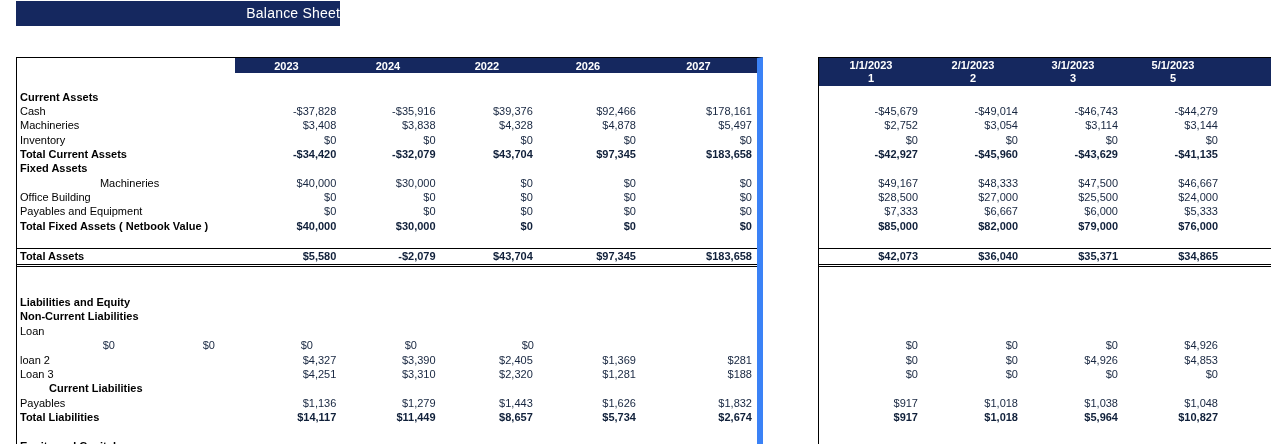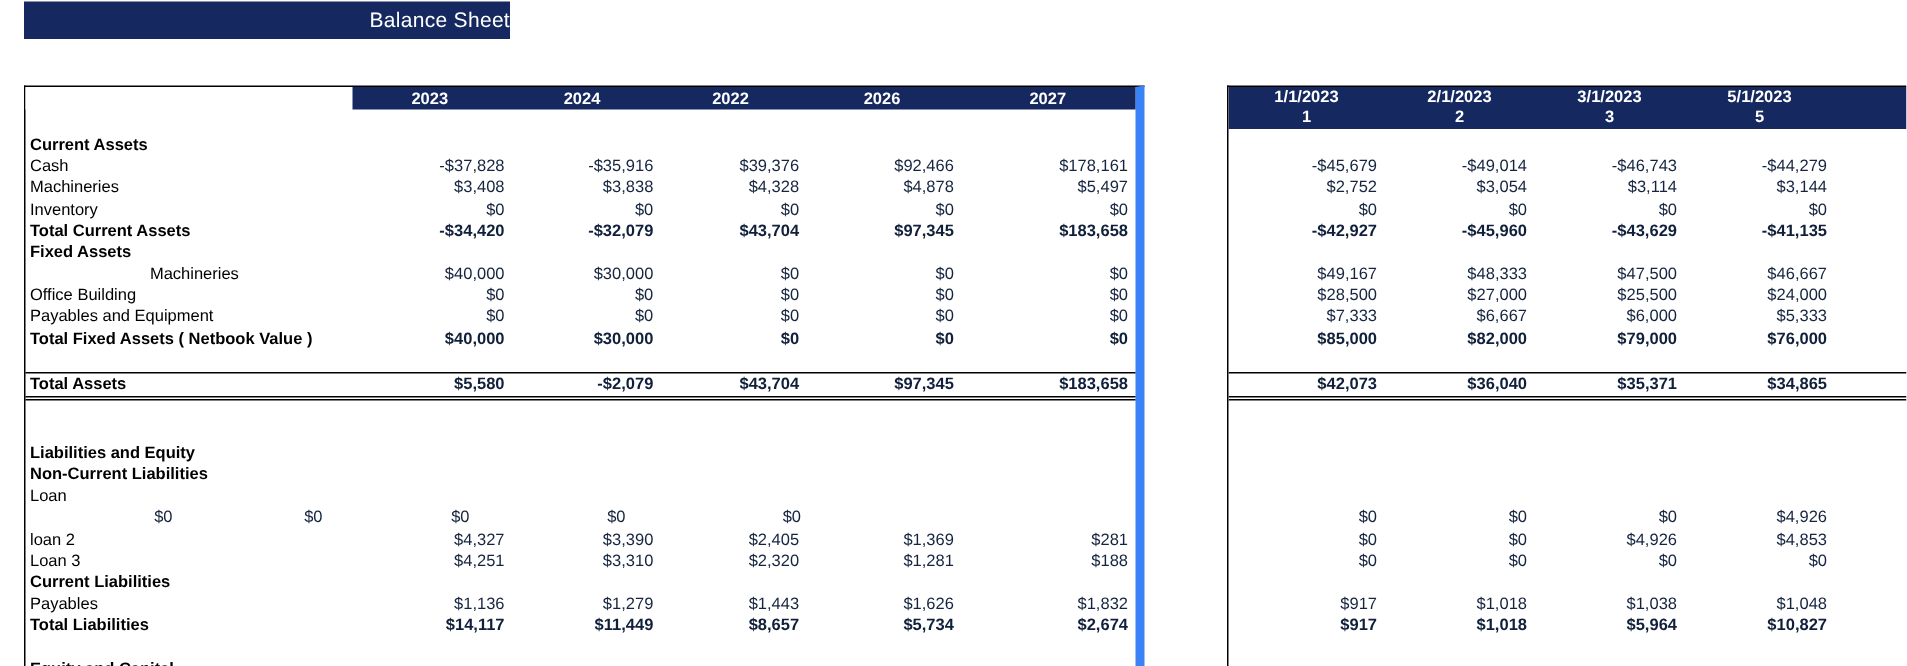--- a/index.html
+++ b/index.html
@@ -236,21 +236,21 @@
         </div>
         <div class="row item">
           <div class="cell label" style="width: 224px;">Loan 3</div>
           <div class="cell val" style="width: 103px;">$4,251</div>
           <div class="cell val" style="width: 100px;">$3,310</div>
           <div class="cell val" style="width: 98px;">$2,320</div>
           <div class="cell val" style="width: 104px;">$1,281</div>
           <div class="cell val" style="width: 117px;">$188</div>
         </div>
         <div class="row section">
-          <div class="cell label" style="width: 224px;">Current Liabilities</div>
+          <div class="cell label" style="width: 224px; margin-left: 29px;">Current Liabilities</div>
           <div class="cell val" style="width: 103px;"></div>
           <div class="cell val" style="width: 100px;"></div>
           <div class="cell val" style="width: 98px;"></div>
           <div class="cell val" style="width: 104px;"></div>
           <div class="cell val" style="width: 117px;"></div>
         </div>
         <div class="row item">
           <div class="cell label" style="width: 224px;">Payables</div>
           <div class="cell val" style="width: 103px;">$1,136</div>
           <div class="cell val" style="width: 100px;">$1,279</div>

